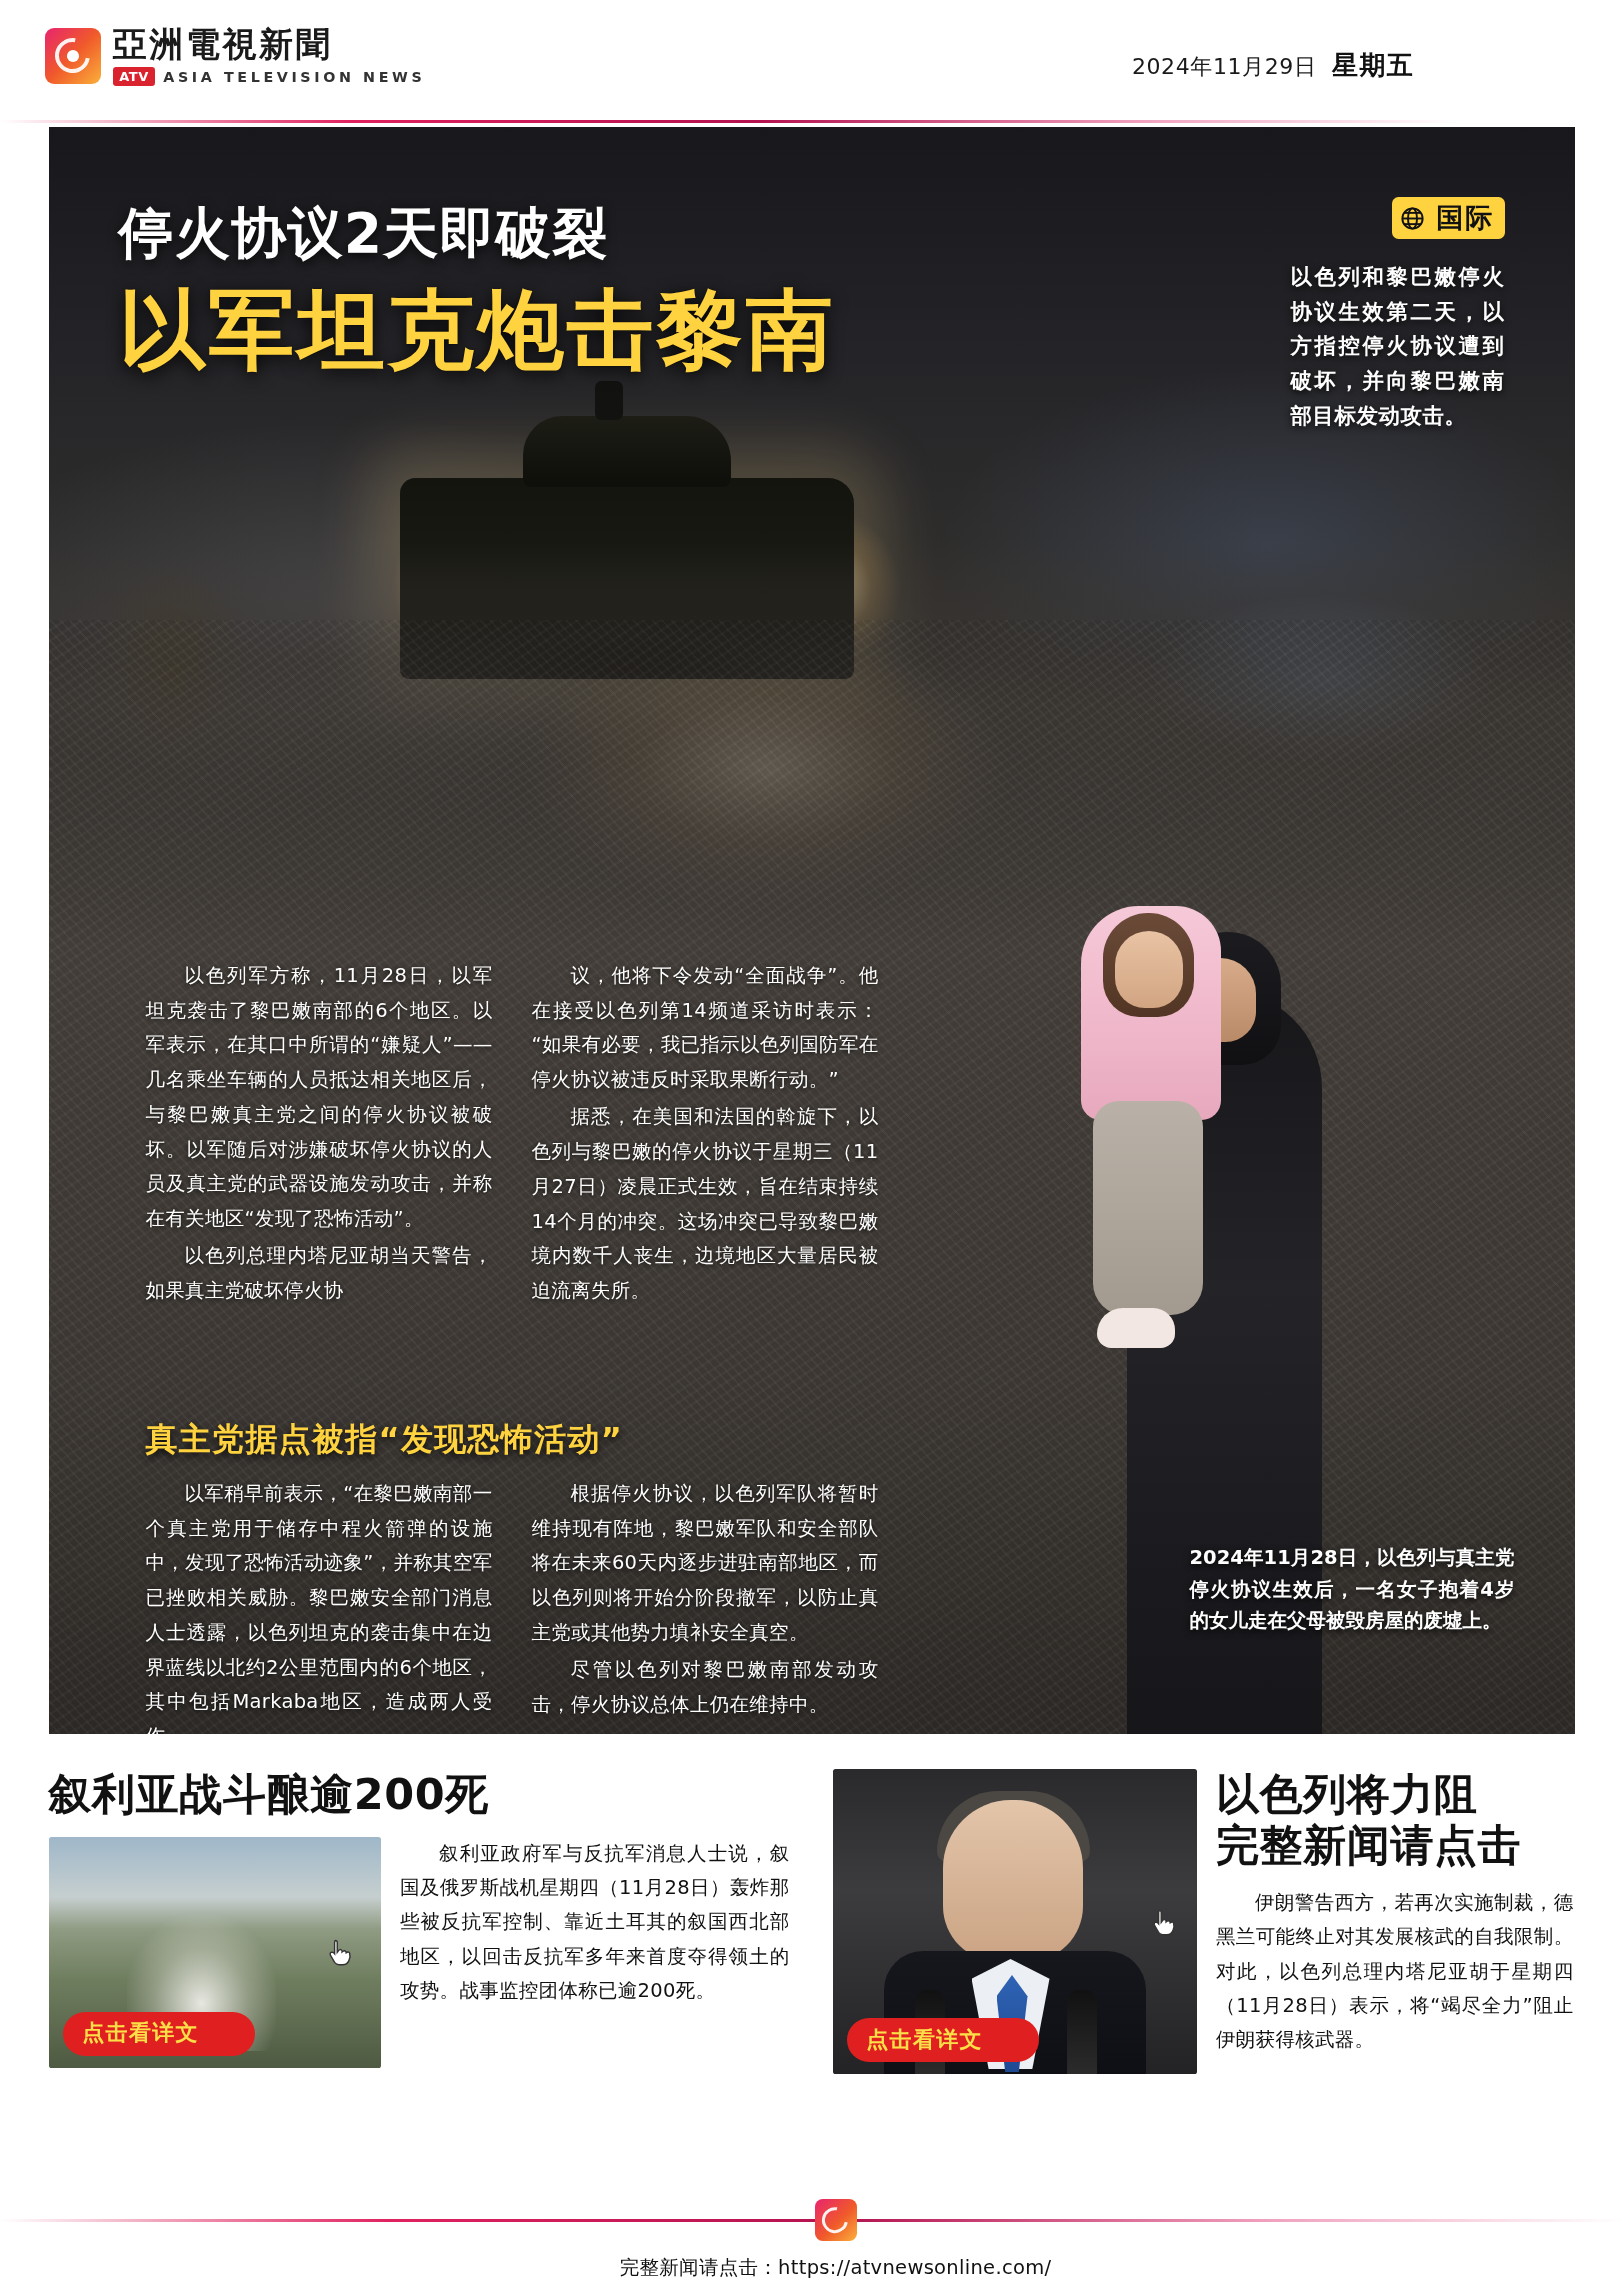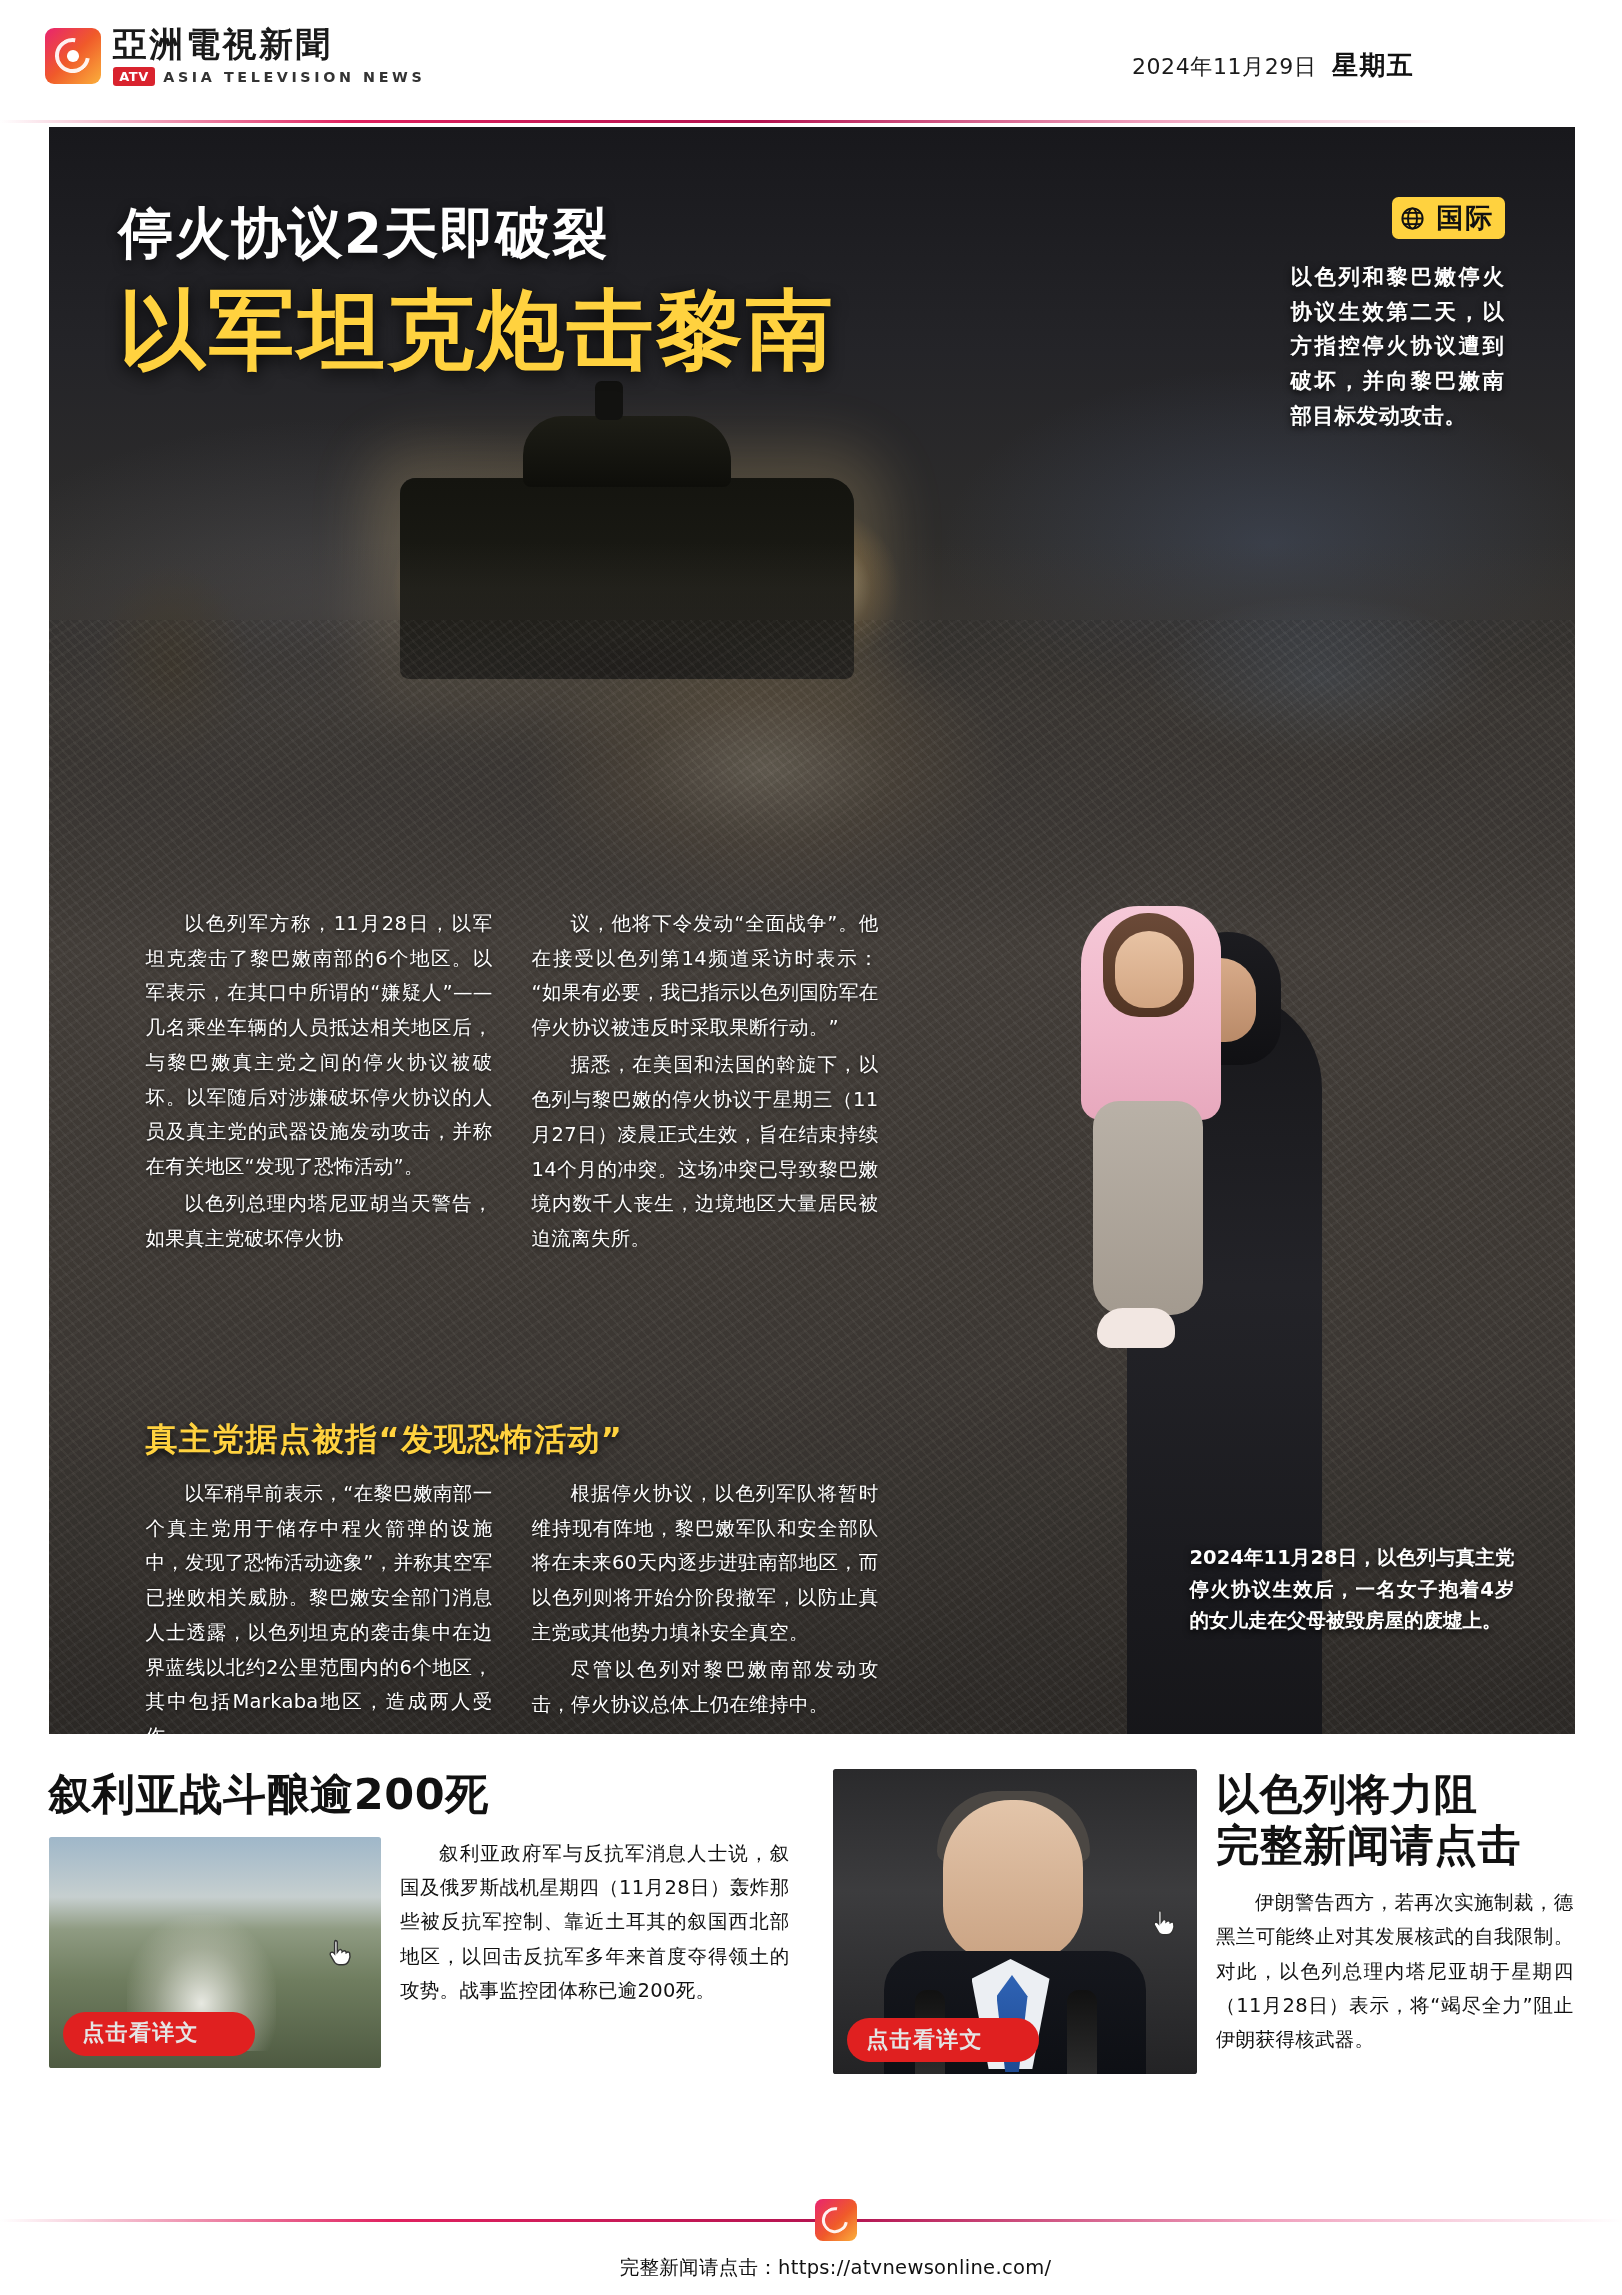--- a/index.html
+++ b/index.html
@@ -158,21 +158,21 @@
   }
   .lead-standfirst {
     position: absolute; right: 70px; top: 133px; width: 214px;
     color: #ffffff; font-size: 21.4px; line-height: 1.62; font-weight: 700;
     letter-spacing: 0.6px; text-shadow: 0 1.9px 7.8px rgba(0,0,0,.9);
     text-align: justify;
   }
 
   
   .lead-cols {
-    position: absolute; left: 97px; top: 780px; width: 734px;
+    position: absolute; left: 97px; top: 832px; width: 734px;
     display: flex; gap: 39px;
   }
   .lead-col { width: 347px; }
   .lead-col p {
     color: #ffffff; font-size: 19.5px; line-height: 1.78; text-align: justify;
     text-indent: 2em; margin-bottom: 2.6px;
     text-shadow: 0 1.3px 5.2px rgba(0,0,0,.95);
     letter-spacing: 0.3px;
   }
 
@@ -288,21 +288,21 @@
     clip-path: polygon(50% 0, 100% 22%, 72% 100%, 28% 100%, 0 22%);
   }
   .thumb-b .bb-mic1, .thumb-b .bb-mic2 {
     position: absolute; bottom: 0; width: 30px; height: 84px;
     background: linear-gradient(180deg,#111 0%, #2b2b2b 100%); border-radius: 11.7px 11.7px 0 0;
   }
   .thumb-b .bb-mic1 { left: 82px; }
   .thumb-b .bb-mic2 { left: 234px; }
   .detail-btn {
     position: absolute; left: 14.3px; bottom: 11.7px;
-    background: #e02020; color: #e5e5e5; border-radius: 23.4px;
+    background: #e02020; color: #fde047; border-radius: 23.4px;
     font-size: 22px; font-weight: 700; letter-spacing: 1.3px;
     padding: 6.5px 56px 7.8px 19.5px;
     border: none; cursor: pointer;
     display: inline-flex; align-items: center;
   }
   .cursor-ico {
     position: absolute; right: 10.4px; top: 50%; transform: translateY(-46%);
     width: 28.6px; height: 30px;
   }
   .story-text {

